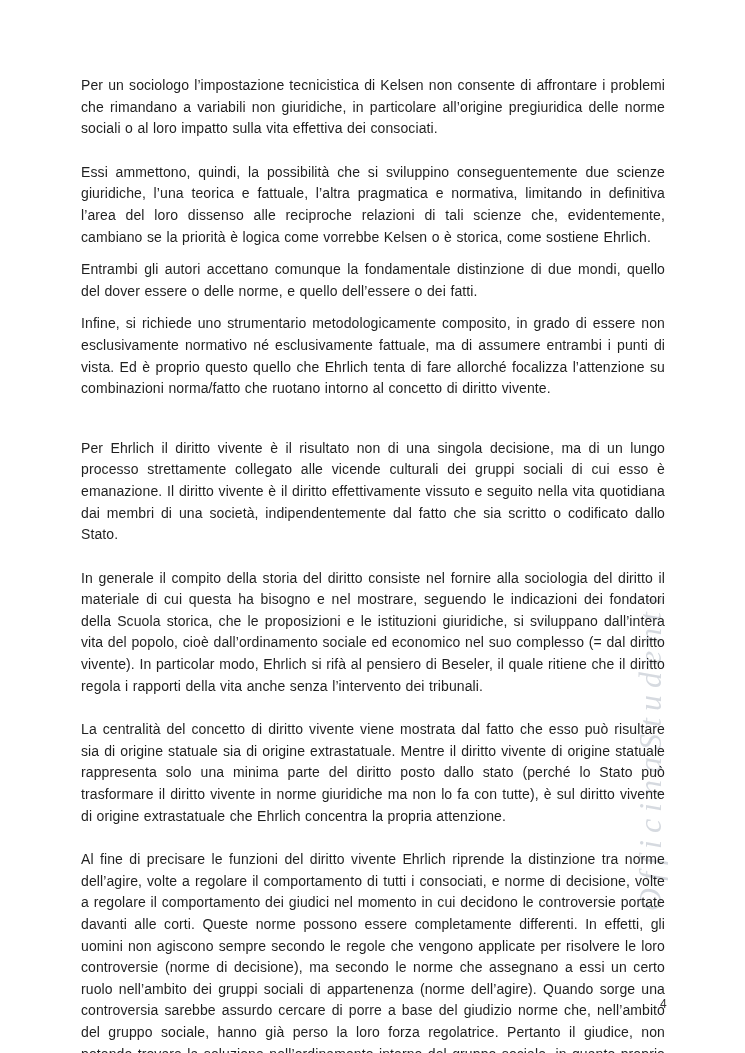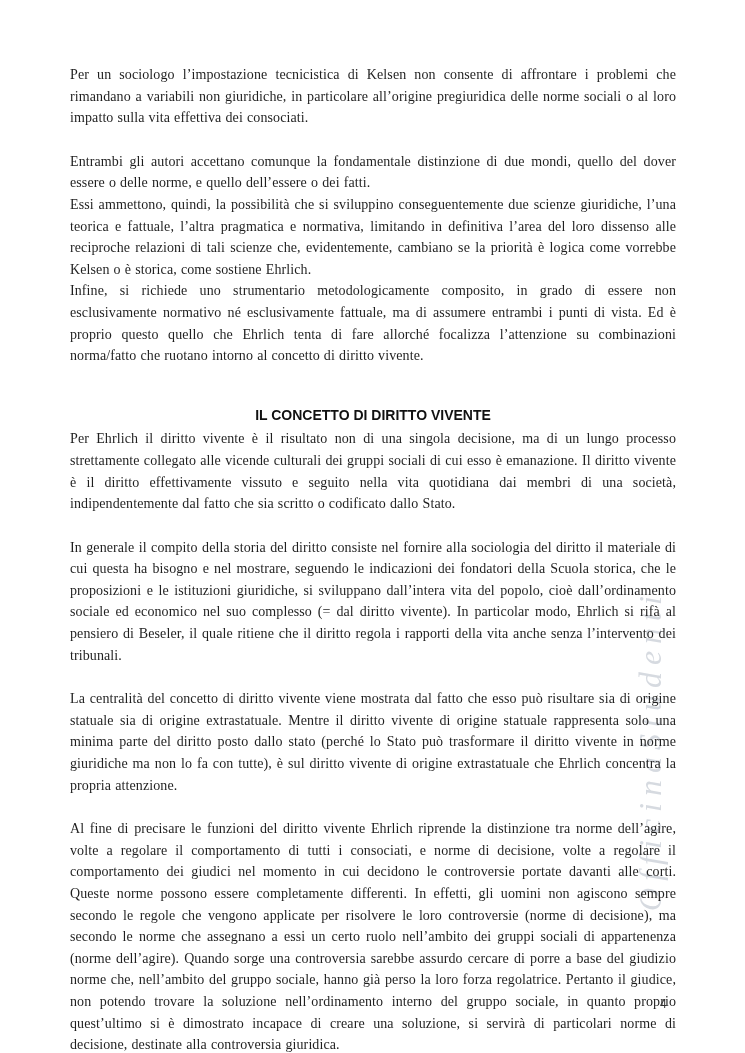--- a/index.html
+++ b/index.html
@@ -20,27 +20,26 @@
     inset: 0;
     background: #ffffff;
   }
   .page-content {
     position: absolute;
     left: 70px;
     top: 64px;
     width: 606px;
   }
   .page-content p {
-    margin: 0;
+    margin: 11px;
     text-align: justify;
     font-size: 14px;
     line-height: 21.6px;
     letter-spacing: 0.1px;
     word-spacing: 0.5px;
-    font-family: Liberation Serif, serif;
   }
   .gap-after {
     margin-bottom: 22px !important;
   }
   .big-gap-after {
     margin-bottom: 38px !important;
   }
   .section-heading {
     margin: 0 0 2px 0;
     text-align: center;
@@ -75,27 +74,26 @@
 <body>
 
 <div class="page">
 
   <div class="watermark">OfficinaStudenti</div>
 
   <div class="page-content">
 
     <p class="gap-after">Per un sociologo l’impostazione tecnicistica di Kelsen non consente di affrontare i problemi che rimandano a variabili non giuridiche, in particolare all’origine pregiuridica delle norme sociali o al loro impatto sulla vita effettiva dei consociati.</p>
 
+    <p>Essi ammettono, quindi, la possibilità che si sviluppino conseguentemente due scienze giuridiche, l’una teorica e fattuale, l’altra pragmatica e normativa, limitando in definitiva l’area del loro dissenso alle reciproche relazioni di tali scienze che, evidentemente, cambiano se la priorità è logica come vorrebbe Kelsen o è storica, come sostiene Ehrlich.</p>
+
     <p>Entrambi gli autori accettano comunque la fondamentale distinzione di due mondi, quello del dover essere o delle norme, e quello dell’essere o dei fatti.</p>
-
-    <p>Essi ammettono, quindi, la possibilità che si sviluppino conseguentemente due scienze giuridiche, l’una teorica e fattuale, l’altra pragmatica e normativa, limitando in definitiva l’area del loro dissenso alle reciproche relazioni di tali scienze che, evidentemente, cambiano se la priorità è logica come vorrebbe Kelsen o è storica, come sostiene Ehrlich.</p>
 
     <p class="big-gap-after">Infine, si richiede uno strumentario metodologicamente composito, in grado di essere non esclusivamente normativo né esclusivamente fattuale, ma di assumere entrambi i punti di vista. Ed è proprio questo quello che Ehrlich tenta di fare allorché focalizza l’attenzione su combinazioni norma/fatto che ruotano intorno al concetto di diritto vivente.</p>
 
-    <h2 class="section-heading">IL CONCETTO DI DIRITTO VIVENTE</h2>
 
     <p class="gap-after">Per Ehrlich il diritto vivente è il risultato non di una singola decisione, ma di un lungo processo strettamente collegato alle vicende culturali dei gruppi sociali di cui esso è emanazione. Il diritto vivente è il diritto effettivamente vissuto e seguito nella vita quotidiana dai membri di una società, indipendentemente dal fatto che sia scritto o codificato dallo Stato.</p>
 
 
     <p class="gap-after">In generale il compito della storia del diritto consiste nel fornire alla sociologia del diritto il materiale di cui questa ha bisogno e nel mostrare, seguendo le indicazioni dei fondatori della Scuola storica, che le proposizioni e le istituzioni giuridiche, si sviluppano dall’intera vita del popolo, cioè dall’ordinamento sociale ed economico nel suo complesso (= dal diritto vivente). In particolar modo, Ehrlich si rifà al pensiero di Beseler, il quale ritiene che il diritto regola i rapporti della vita anche senza l’intervento dei tribunali.</p>
 
     <p class="gap-after">La centralità del concetto di diritto vivente viene mostrata dal fatto che esso può risultare sia di origine statuale sia di origine extrastatuale. Mentre il diritto vivente di origine statuale rappresenta solo una minima parte del diritto posto dallo stato (perché lo Stato può trasformare il diritto vivente in norme giuridiche ma non lo fa con tutte), è sul diritto vivente di origine extrastatuale che Ehrlich concentra la propria attenzione.</p>
 
     <p>Al fine di precisare le funzioni del diritto vivente Ehrlich riprende la distinzione tra norme dell’agire, volte a regolare il comportamento di tutti i consociati, e norme di decisione, volte a regolare il comportamento dei giudici nel momento in cui decidono le controversie portate davanti alle corti. Queste norme possono essere completamente differenti. In effetti, gli uomini non agiscono sempre secondo le regole che vengono applicate per risolvere le loro controversie (norme di decisione), ma secondo le norme che assegnano a essi un certo ruolo nell’ambito dei gruppi sociali di appartenenza (norme dell’agire). Quando sorge una controversia sarebbe assurdo cercare di porre a base del giudizio norme che, nell’ambito del gruppo sociale, hanno già perso la loro forza regolatrice. Pertanto il giudice, non potendo trovare la soluzione nell’ordinamento interno del gruppo sociale, in quanto proprio quest’ultimo si è dimostrato incapace di creare una soluzione, si servirà di particolari norme di decisione, destinate alla controversia giuridica.</p>
 

